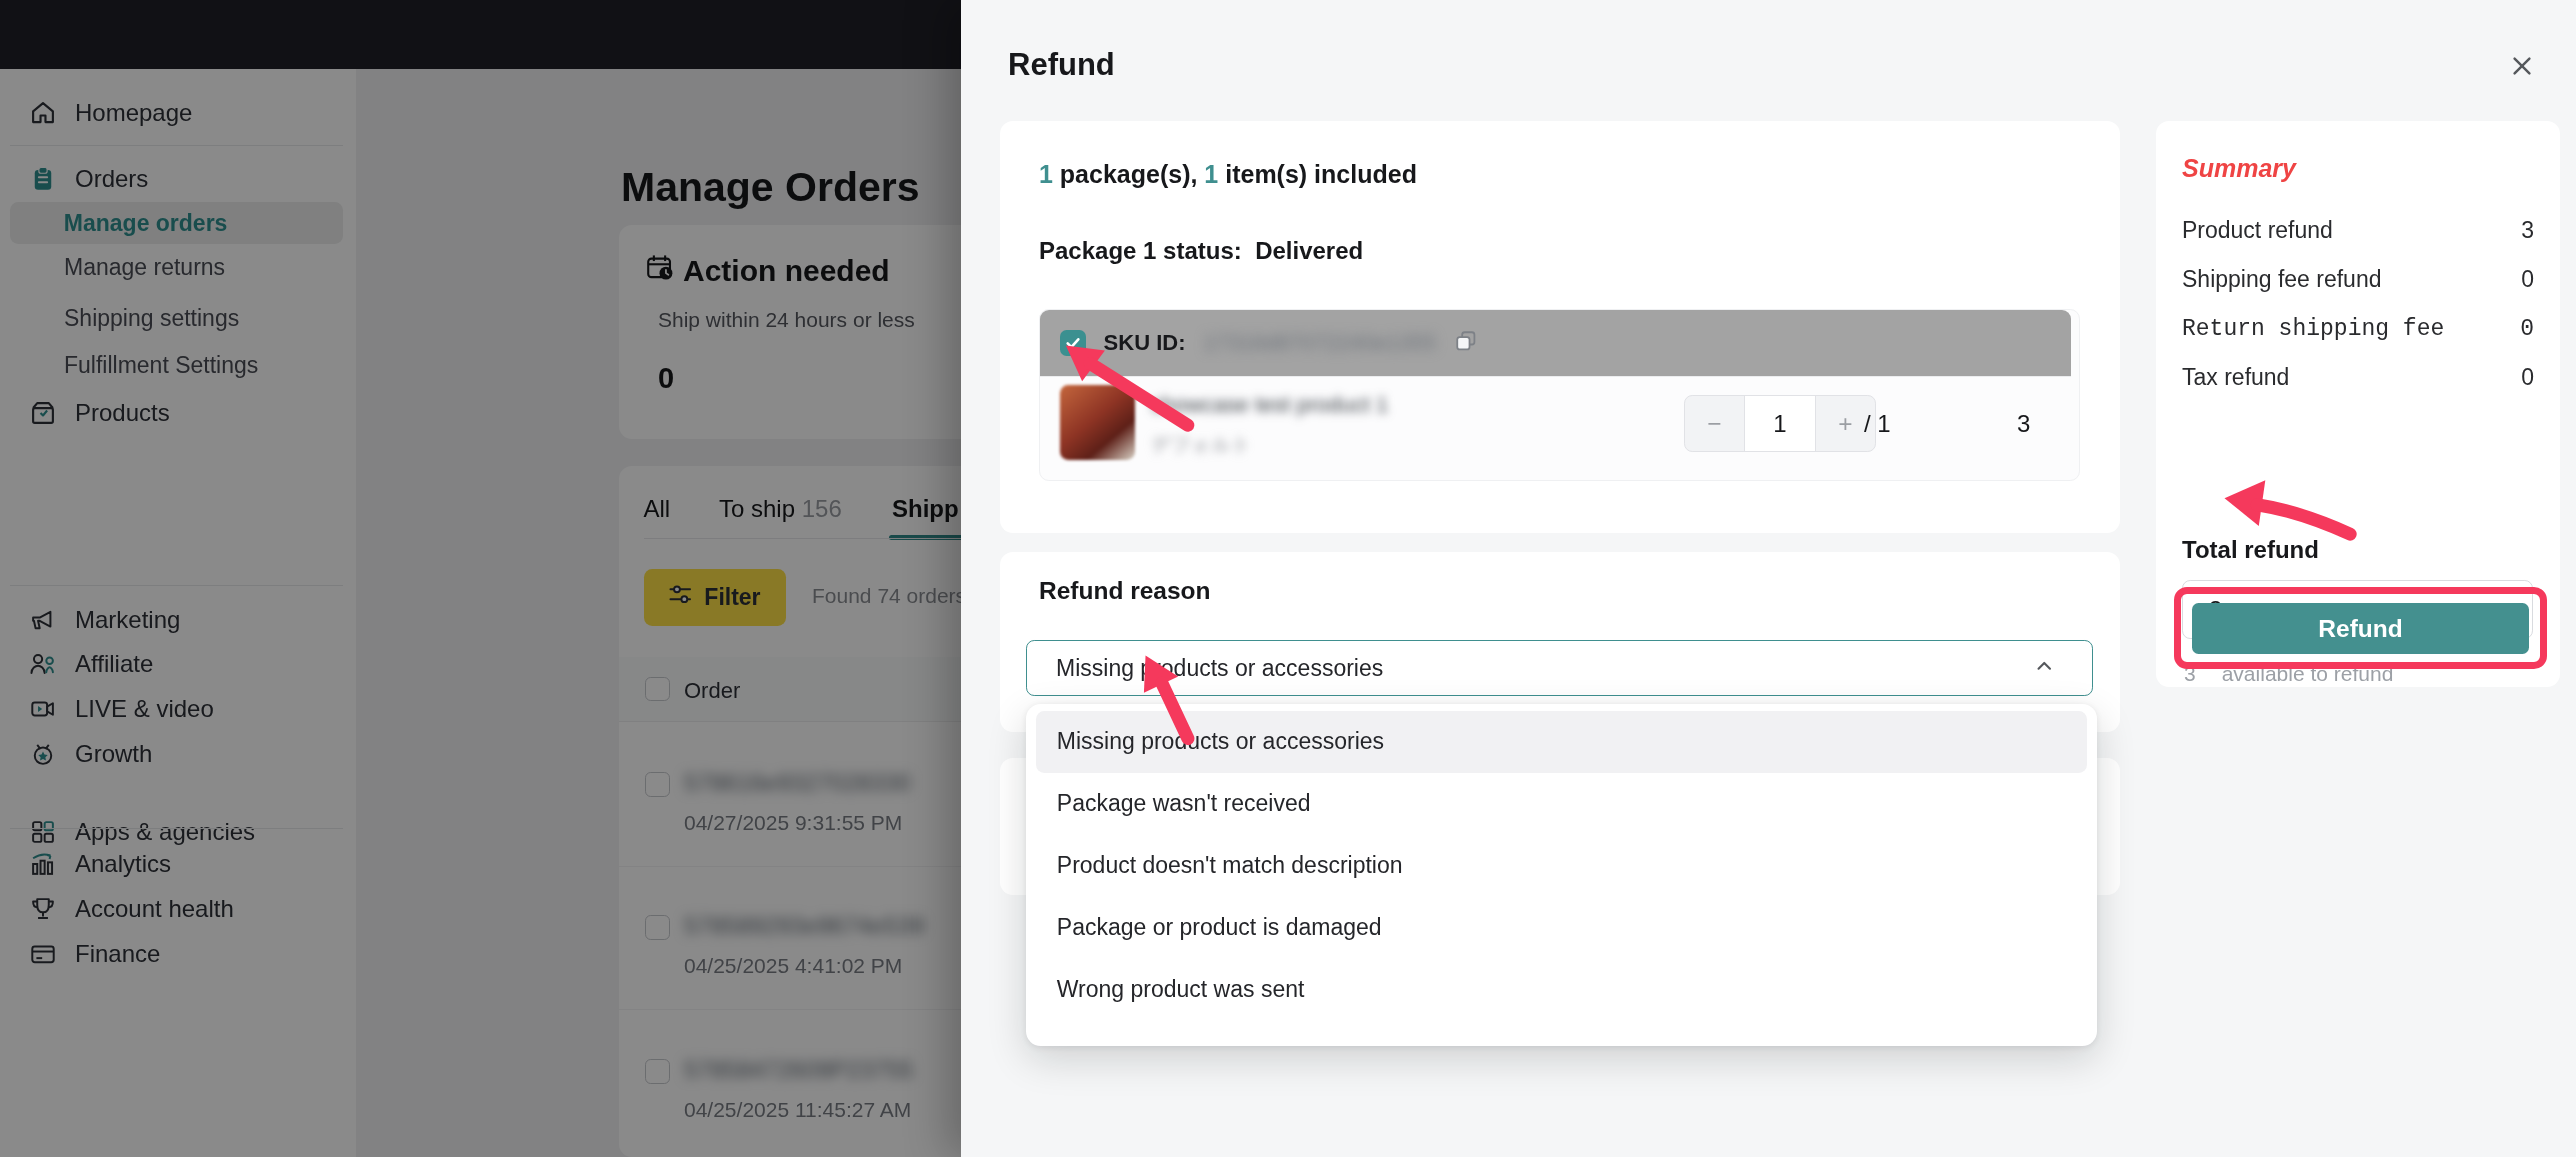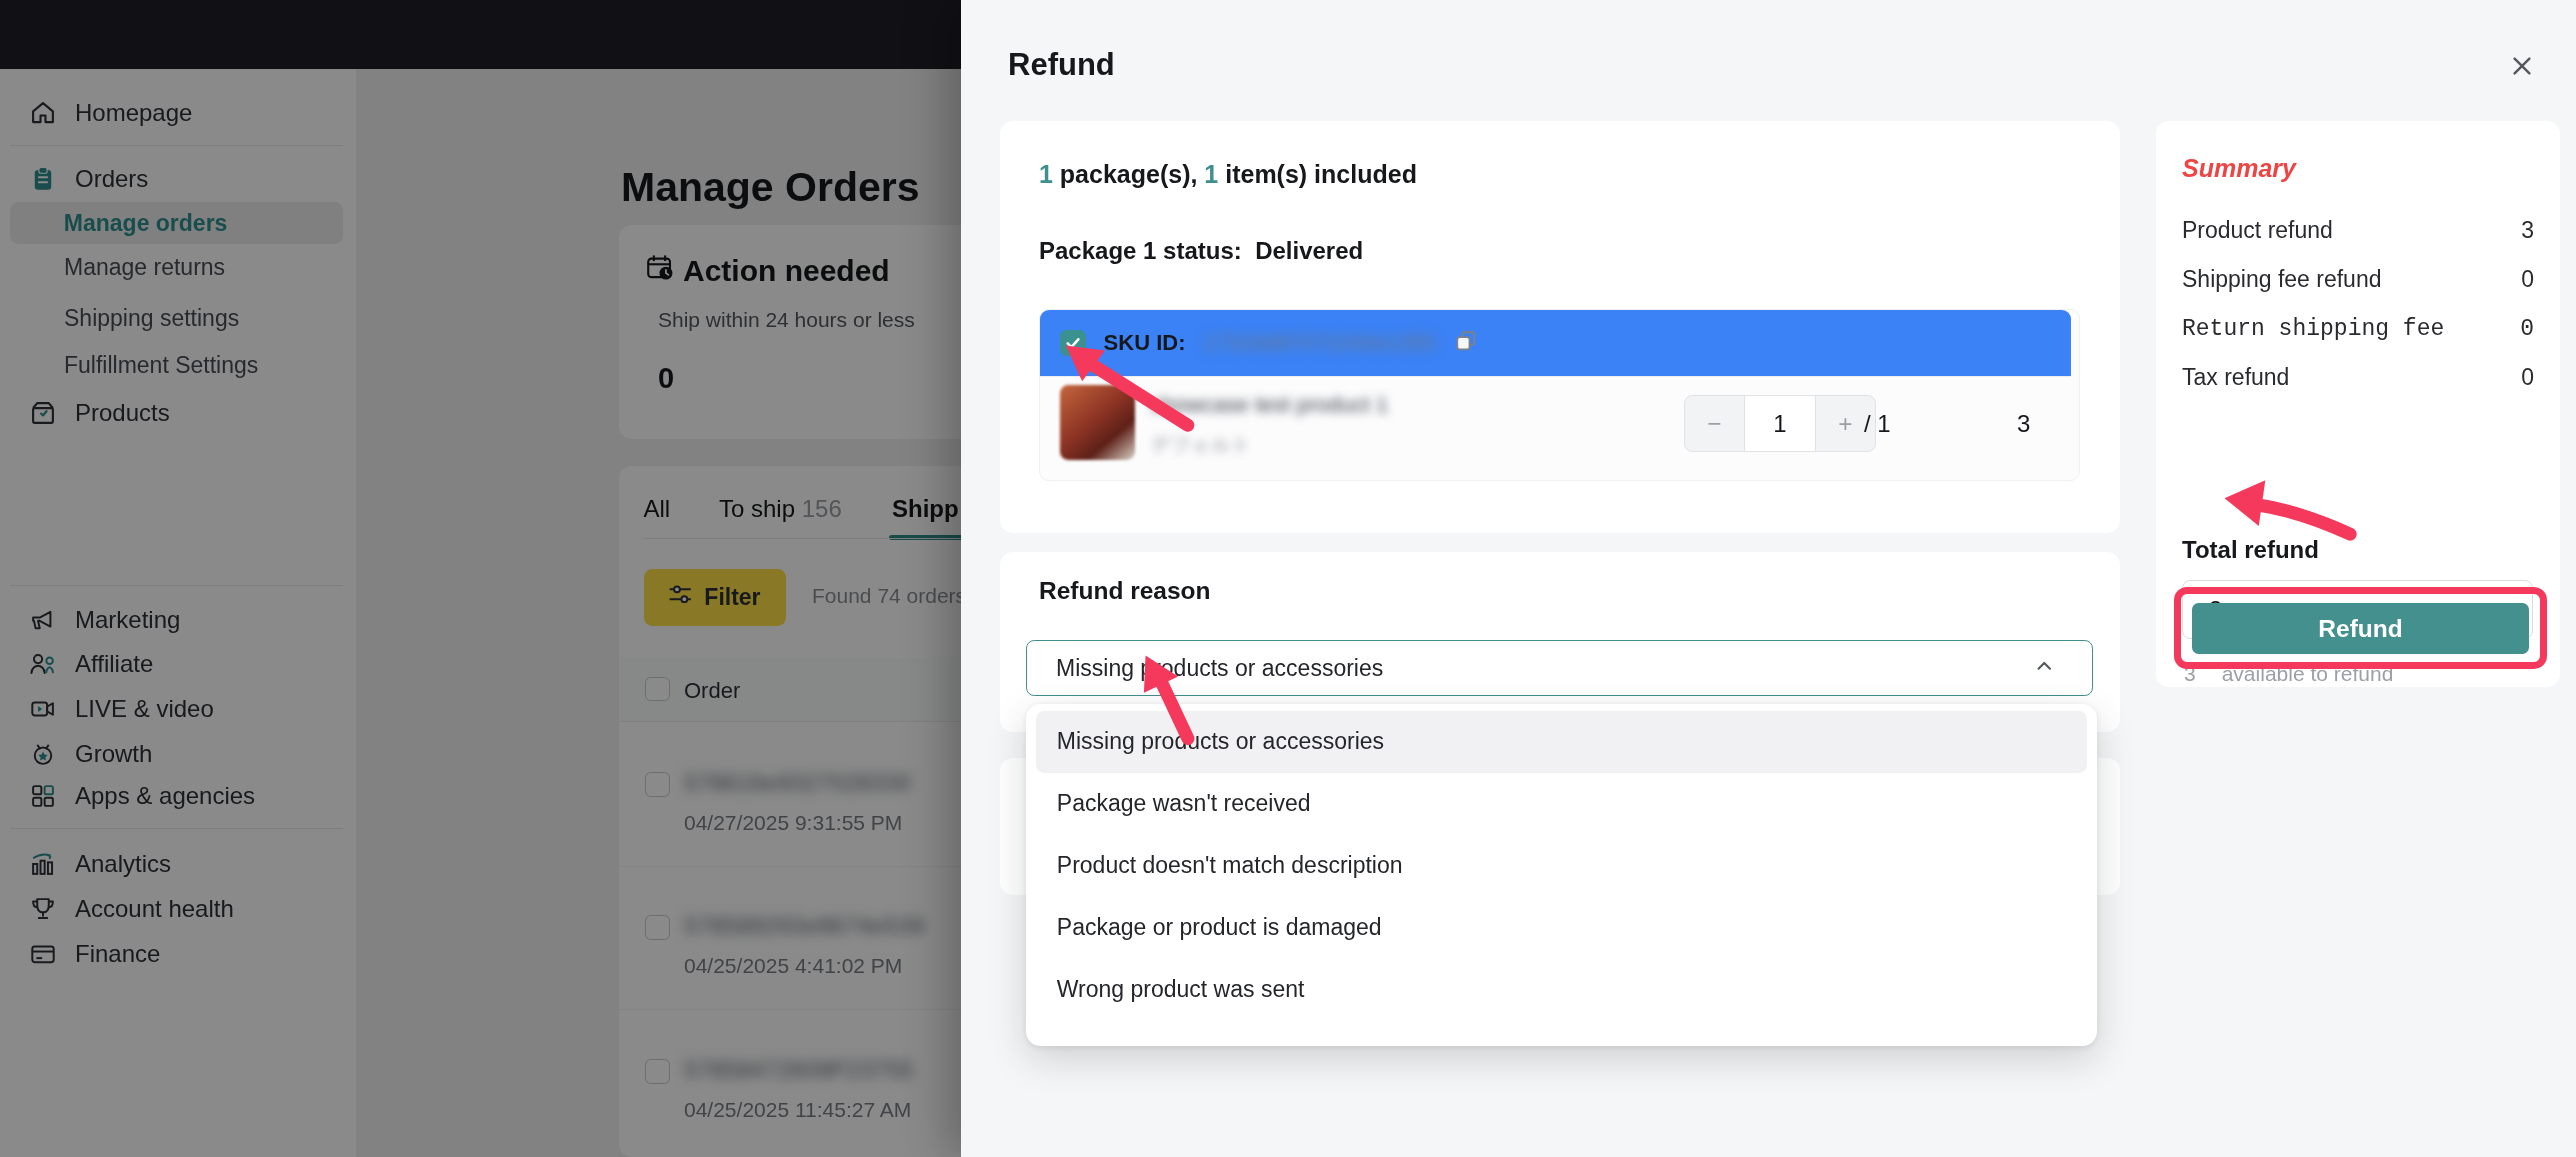--- a/index.html
+++ b/index.html
@@ -38,21 +38,21 @@
   
   .overlay { position:absolute; inset:0; background:rgba(0,0,0,0.46); z-index:40; }
   .drawer { position:absolute; left:961px; top:0; width:1615px; height:1157px; background:#f5f6f7; z-index:60; box-shadow:-14.7px 0 41px rgba(0,0,0,0.25); }
   .m-title { position:absolute; left:47px; top:47px; font-size:31px; font-weight:700; color:#17181b; }
   .m-close { position:absolute; left:1540px; top:46px; width:42px; height:42px; display:flex; align-items:center; justify-content:center; cursor:pointer; }
   .mcard { position:absolute; background:#ffffff; border-radius:13px; }
   .pkg-line { position:absolute; left:39px; top:39px; font-size:25px; font-weight:700; color:#17181b; }
   .teal { color:#3f8f8f; }
   .status-line { position:absolute; left:39px; top:116px; font-size:24px; color:#17181b; }
   .pkg-box { position:absolute; left:39px; top:188px; width:1041px; height:172px; background:#fcfcfd; border:0.8px solid #eff0f2; border-radius:9.8px; }
-  .pkg-head { position:absolute; left:0; top:0; right:8px; height:67px; background:#3b82f6; border-radius:9px 9px 0 0; border-bottom:0.8px solid #ebecee; display:flex; align-items:center; padding-left:19.6px; gap:18px; }
+  .pkg-head { position:absolute; left:0; top:0; right:8px; height:67px; background:#a3a3a3; border-radius:9px 9px 0 0; border-bottom:0.8px solid #ebecee; display:flex; align-items:center; padding-left:19.6px; gap:18px; }
   .chk { width:26px; height:26px; background:#3b9090; border-radius:6.5px; display:flex; align-items:center; justify-content:center; cursor:pointer; }
   .sku-label { font-size:22px; font-weight:700; color:#17181b; }
   .sku-id { font-size:22px; color:#6e747c; filter:blur(5.7px); }
   .thumb { position:absolute; left:19.6px; top:75px; width:75px; height:75px; border-radius:8.2px; overflow:hidden; background:linear-gradient(140deg,#c4663d 0%,#8e3424 45%,#5e2018 70%,#d9d2c6 100%); filter:blur(1.6px); }
   .pname { position:absolute; left:111px; top:82px; font-size:22px; color:#3a4048; filter:blur(4.9px); white-space:nowrap; }
   .pvar { position:absolute; left:111px; top:121px; font-size:19.6px; color:#8a8d92; filter:blur(4.9px); }
   .stepper { position:absolute; left:644px; top:85px; height:57px; display:flex; border:0.8px solid #e1e2e6; border-radius:8.2px; overflow:hidden; background:#f2f3f5; }
   .step-btn { width:59px; display:flex; align-items:center; justify-content:center; font-size:24.5px; color:#9b9ea3; cursor:pointer; }
   .step-val { width:72px; background:#ffffff; border-left:0.8px solid #e1e2e6; border-right:0.8px solid #e1e2e6; display:flex; align-items:center; justify-content:center; font-size:24px; color:#17181b; }
   .of-total { position:absolute; left:824px; top:100px; font-size:24px; color:#17181b; }
@@ -160,21 +160,21 @@
       <div class="side-item" style="top:662px">
         <span class="sicon">
           <svg width="28" height="28" viewBox="0 0 34 34" fill="none" stroke="#2e3138" stroke-width="2.4">
               <circle cx="17" cy="19" r="10"></circle>
               <path d="M10 6 l4 5 M24 6 l-4 5"></path>
               <path d="M17 14 l1.8 3.6 4 .6 -2.9 2.8 .7 4 -3.6-1.9 -3.6 1.9 .7-4 -2.9-2.8 4-.6 Z" fill="#2f8f8f" stroke="none"></path>
             </svg>
         </span>
         <span>Growth</span>
       </div>
-      <div class="side-item" style="top:704px">
+      <div class="side-item" style="top:740px">
         <span class="sicon">
           <svg width="28" height="28" viewBox="0 0 34 34" fill="none" stroke="#2e3138" stroke-width="2.4">
               <rect x="5" y="5" width="10" height="10" rx="2"></rect>
               <rect x="19" y="5" width="10" height="10" rx="2" stroke="#2f8f8f"></rect>
               <rect x="5" y="19" width="10" height="10" rx="2"></rect>
               <rect x="19" y="19" width="10" height="10" rx="2"></rect>
             </svg>
         </span>
         <span>Apps &amp; agencies</span>
       </div>

